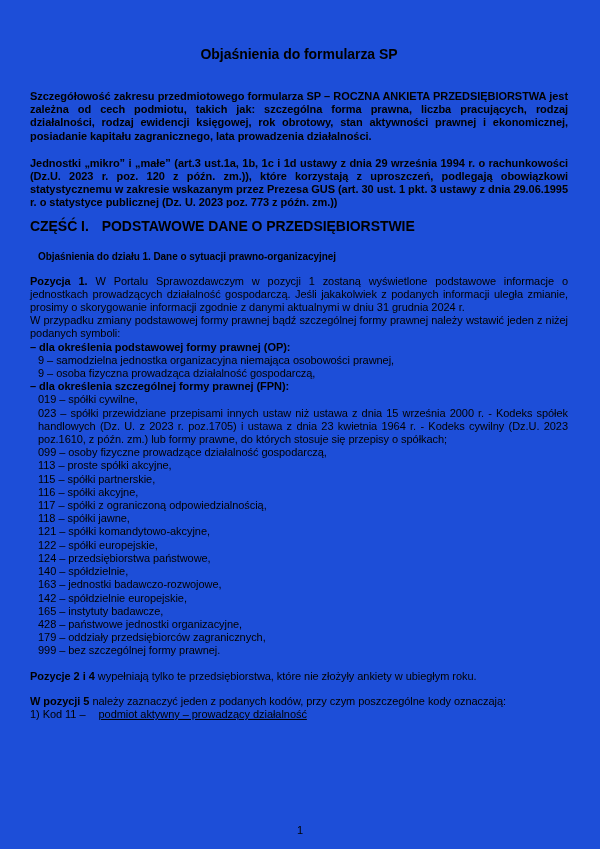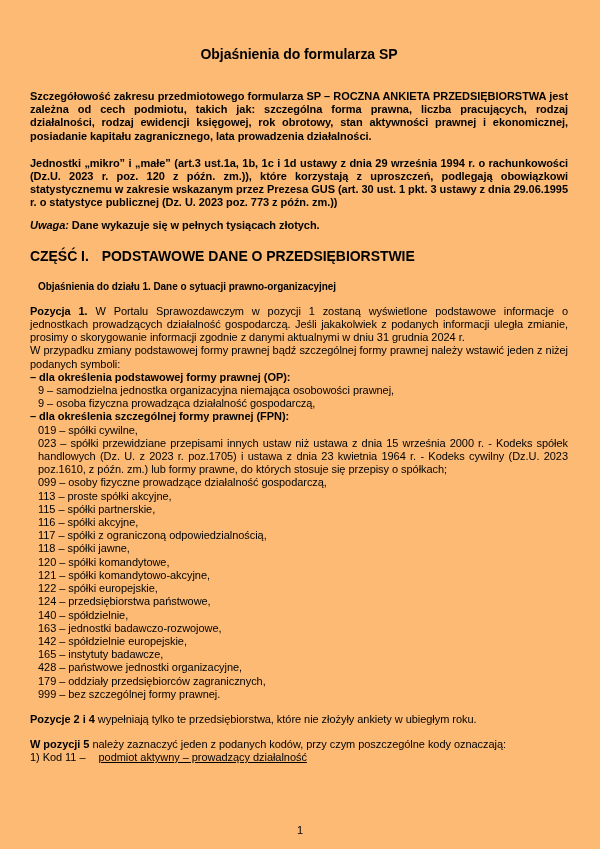--- a/index.html
+++ b/index.html
@@ -1,17 +1,17 @@
 <!DOCTYPE html>
 <html lang="pl"><head>
 <meta charset="utf-8">
 <style>
   html,body{margin:0;padding:0;background:#fff;}
   .page{
-    width:600px;height:849px;background:#fdba74;position:relative;
+    width:600px;height:849px;background:#1d4ed8;position:relative;
     font-family:"Liberation Sans","DejaVu Sans",sans-serif;
     color:#000;box-sizing:border-box;
     padding:46px 32px 0 30px;
     font-size:11px;line-height:13.2px;letter-spacing:-0.05px;
     overflow:hidden;
   }
   .doc-title{
     text-align:center;font-weight:bold;font-size:14px;line-height:17px;
     margin:0 0 27px 0;
   }
@@ -42,22 +42,20 @@
 <body>
 
 <div class="page">
 
   <h1 class="doc-title">Objaśnienia do formularza SP</h1>
 
   <p class="para b intro-p1">Szczegółowość zakresu przedmiotowego formularza SP – ROCZNA ANKIETA PRZEDSIĘBIORSTWA jest zależna od cech podmiotu, takich jak: szczególna forma prawna, liczba pracujących, rodzaj działalności, rodzaj ewidencji księgowej, rok obrotowy, stan aktywności prawnej i ekonomicznej, posiadanie kapitału zagranicznego, lata prowadzenia działalności.</p>
 
   <p class="para b intro-p2">Jednostki „mikro” i „małe” (art.3 ust.1a, 1b, 1c i 1d ustawy z dnia 29 września 1994 r. o rachunkowości (Dz.U.  2023 r. poz. 120 z późn. zm.)), które korzystają z uproszczeń, podlegają obowiązkowi statystycznemu w zakresie wskazanym przez Prezesa GUS (art. 30 ust. 1 pkt. 3 ustawy z dnia 29.06.1995 r. o statystyce publicznej (Dz. U. 2023 poz.  773 z późn. zm.))</p>
 
-  <p class="para note-line"><span class="bi">Uwaga:</span>
-<span class="b">Dane wykazuje się w pełnych tysiącach złotych.</span></p>
 
   <h2 class="part-heading"><span class="head-num">CZĘŚĆ I.</span><span>PODSTAWOWE DANE O PRZEDSIĘBIORSTWIE</span></h2>
 
   <h3 class="sub-heading">Objaśnienia do działu 1. Dane o sytuacji prawno-organizacyjnej</h3>
 
   <div class="pozycja-block">
     <p class="para"><span class="b">Pozycja 1.</span>
 <span>W Portalu Sprawozdawczym w pozycji 1 zostaną wyświetlone podstawowe informacje o jednostkach prowadzących działalność gospodarczą. Jeśli jakakolwiek z podanych informacji uległa zmianie, prosimy o skorygowanie informacji zgodnie z danymi aktualnymi w dniu 31 grudnia 2024 r.</span></p>
     <p class="para">W przypadku zmiany podstawowej formy prawnej bądź szczególnej formy prawnej należy wstawić jeden z niżej podanych symboli:</p>
 
@@ -67,21 +65,20 @@
 
     <div class="code-heading">– dla określenia szczególnej formy prawnej (FPN):</div>
     <div class="code-item">019 – spółki cywilne,</div>
     <div class="code-item">023 – spółki przewidziane przepisami innych ustaw niż ustawa z dnia 15 września 2000 r. - Kodeks spółek handlowych (Dz. U. z 2023 r. poz.1705) i ustawa z dnia 23 kwietnia 1964 r. - Kodeks cywilny (Dz.U. 2023 poz.1610, z późn. zm.) lub formy prawne, do których stosuje się przepisy o spółkach;</div>
     <div class="code-item">099 – osoby fizyczne prowadzące działalność gospodarczą,</div>
     <div class="code-item">113 – proste spółki akcyjne,</div>
     <div class="code-item">115 – spółki partnerskie,</div>
     <div class="code-item">116 – spółki akcyjne,</div>
     <div class="code-item">117 – spółki z ograniczoną odpowiedzialnością,</div>
     <div class="code-item">118 – spółki jawne,</div>
-    <div class="code-item">120 – spółki komandytowe,</div>
     <div class="code-item">121 – spółki komandytowo-akcyjne,</div>
     <div class="code-item">122 – spółki europejskie,</div>
     <div class="code-item">124 – przedsiębiorstwa państwowe,</div>
     <div class="code-item">140 – spółdzielnie,</div>
     <div class="code-item">163 – jednostki badawczo-rozwojowe,</div>
     <div class="code-item">142 – spółdzielnie europejskie,</div>
     <div class="code-item">165 – instytuty badawcze,</div>
     <div class="code-item">428 – państwowe jednostki organizacyjne,</div>
     <div class="code-item">179 – oddziały przedsiębiorców zagranicznych,</div>
     <div class="code-item">999 – bez szczególnej formy prawnej.</div>

